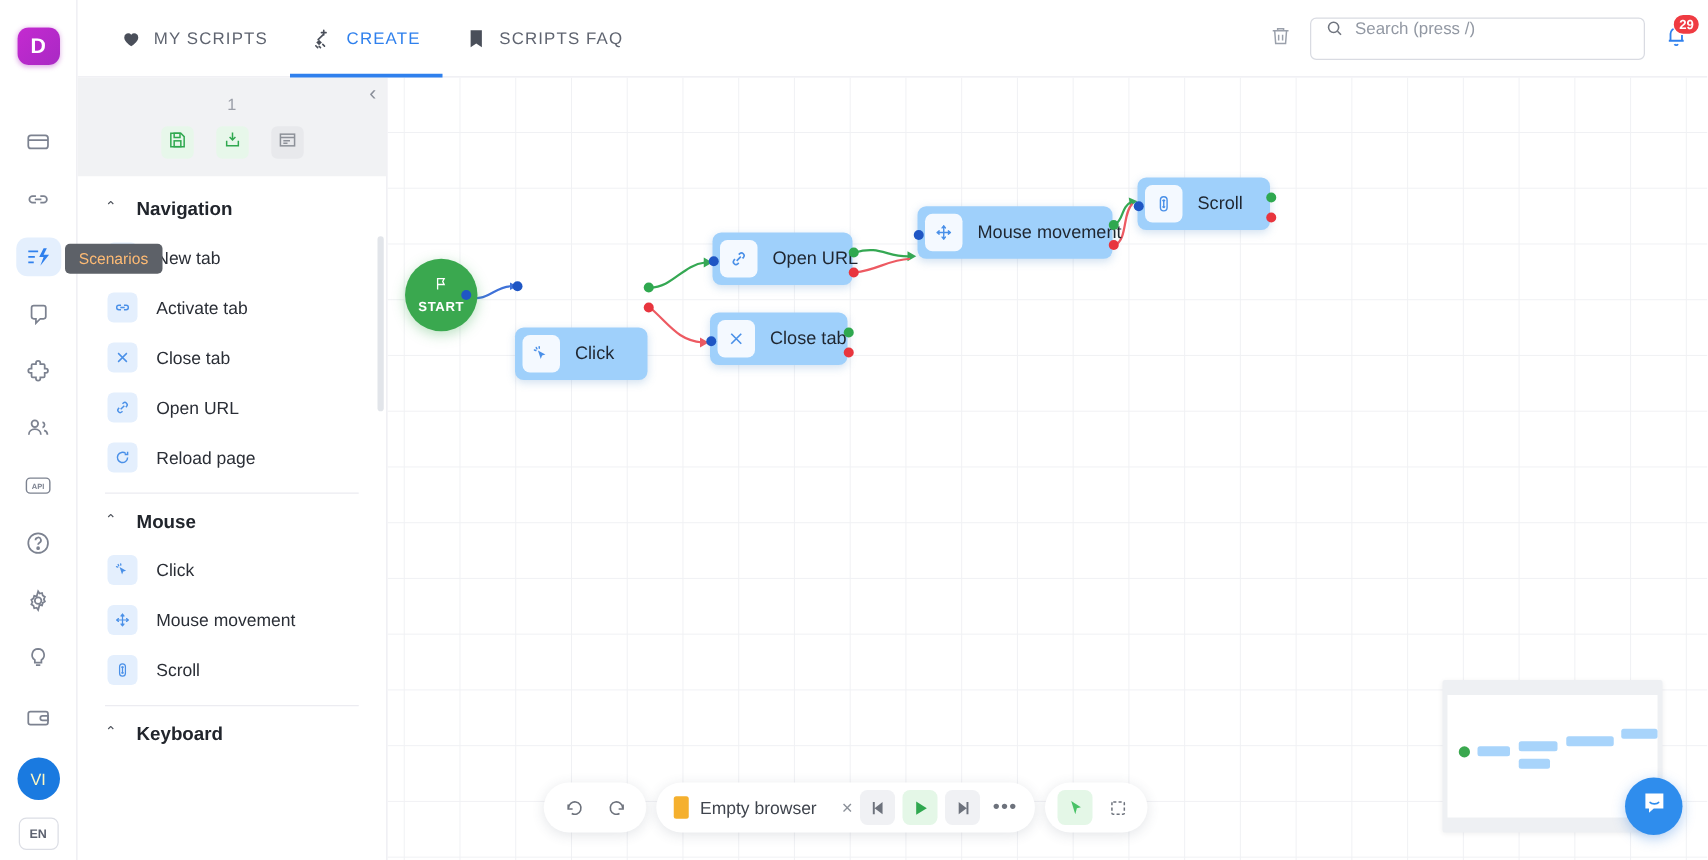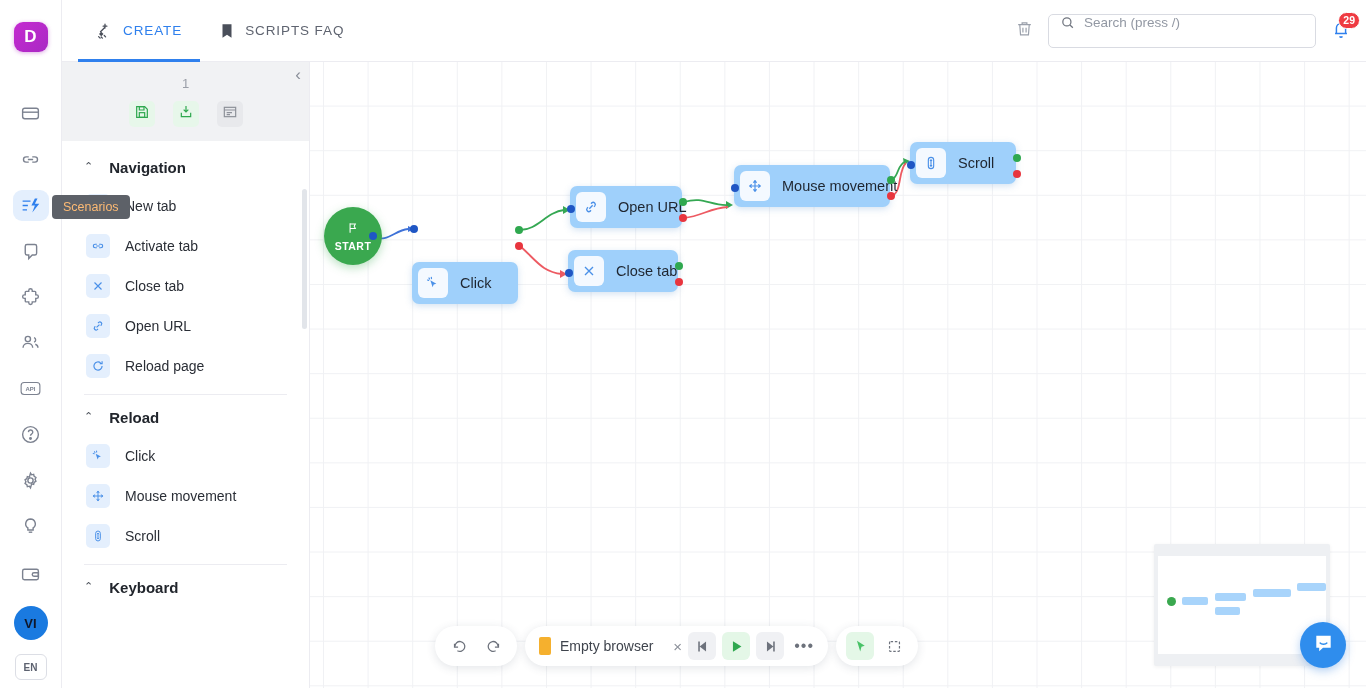--- a/index.html
+++ b/index.html
@@ -31,21 +31,21 @@
   .rail-icon {
     width: 36px; height: 36px; margin-bottom: 14px;
     display: flex; align-items: center; justify-content: center;
     border-radius: 9px; color: #7c8290; cursor: pointer;
   }
   .rail-icon.active { background: #e4effd; color: #2f80ed; }
   .rail-icon svg { width: 21px; height: 21px; display: block; }
   .rail-bottom { margin-top: auto; display: flex; flex-direction: column; align-items: center; }
   .avatar {
     width: 34px; height: 34px; border-radius: 50%;
-    background: #1a7ae0; color: #0f172a; font-size: 13px; font-weight: bold;
+    background: #1a7ae0; color: #fef9c3; font-size: 13px; font-weight: normal;
     display: flex; align-items: center; justify-content: center;
     margin-bottom: 14px; cursor: pointer;
   }
   .lang-btn {
     width: 32px; height: 26px; border: 1px solid #dcdee5; border-radius: 6px;
     font-size: 10px; font-weight: bold; color: #5d6270;
     display: flex; align-items: center; justify-content: center;
     margin-bottom: 8px; cursor: pointer; background:#fff;
   }
 
@@ -337,20 +337,28 @@
         <span>VI</span>
       </div>
       <div class="lang-btn">
         <span>EN</span>
       </div>
     </div>
   </div>
 
   <div class="topbar">
     <div class="tabs">
+      <div class="tab">
+        <span class="tab-ico">
+          <svg viewBox="0 0 24 24" fill="currentColor">
+              <path d="M12 20s-7.5-4.6-7.5-9.4A4.3 4.3 0 0 1 12 7.6 4.3 4.3 0 0 1 19.5 10.6C19.5 15.4 12 20 12 20z"></path>
+            </svg>
+        </span>
+        <span class="tlabel">MY SCRIPTS</span>
+      </div>
       <div class="tab active">
         <span class="tab-ico">
           <svg viewBox="0 0 24 24" fill="none" stroke="currentColor" stroke-width="1.7">
             <path d="M12 3v5M9.5 5.5h5M6 13l6-6" stroke-linecap="round"></path>
             <path d="M4 16l3-3 3 3-3 3z" fill="currentColor" stroke="none"></path>
             <path d="M3.5 19.5l2 2M7 20l1.5 1.5M11 18l1.8 1.8" stroke-linecap="round"></path>
           </svg>
         </span>
         <span class="tlabel">CREATE</span>
       </div>
@@ -472,21 +480,21 @@
               <path d="M19 4v4h-4"></path>
           </svg>
         </span>
         <span class="node-label">Reload page</span>
       </div>
 
       <div class="divider"></div>
 
       <div class="group-head">
         <span class="chev">⌃</span>
-        <span class="gname">Reload</span>
+        <span class="gname">Mouse</span>
       </div>
       <div class="node-item">
         <span class="node-ico">
           <svg viewBox="0 0 24 24" fill="none" stroke="currentColor" stroke-width="1.8">
             <path d="M8 8l9 5-4 1.2-1.6 4z" fill="currentColor" stroke="none"></path>
             <path d="M6 4.5l.8 1.6M9.5 3.5l.2 1.8M3.8 7.5l1.7.6" stroke-linecap="round"></path>
           </svg>
         </span>
         <span class="node-label">Click</span>
       </div>

